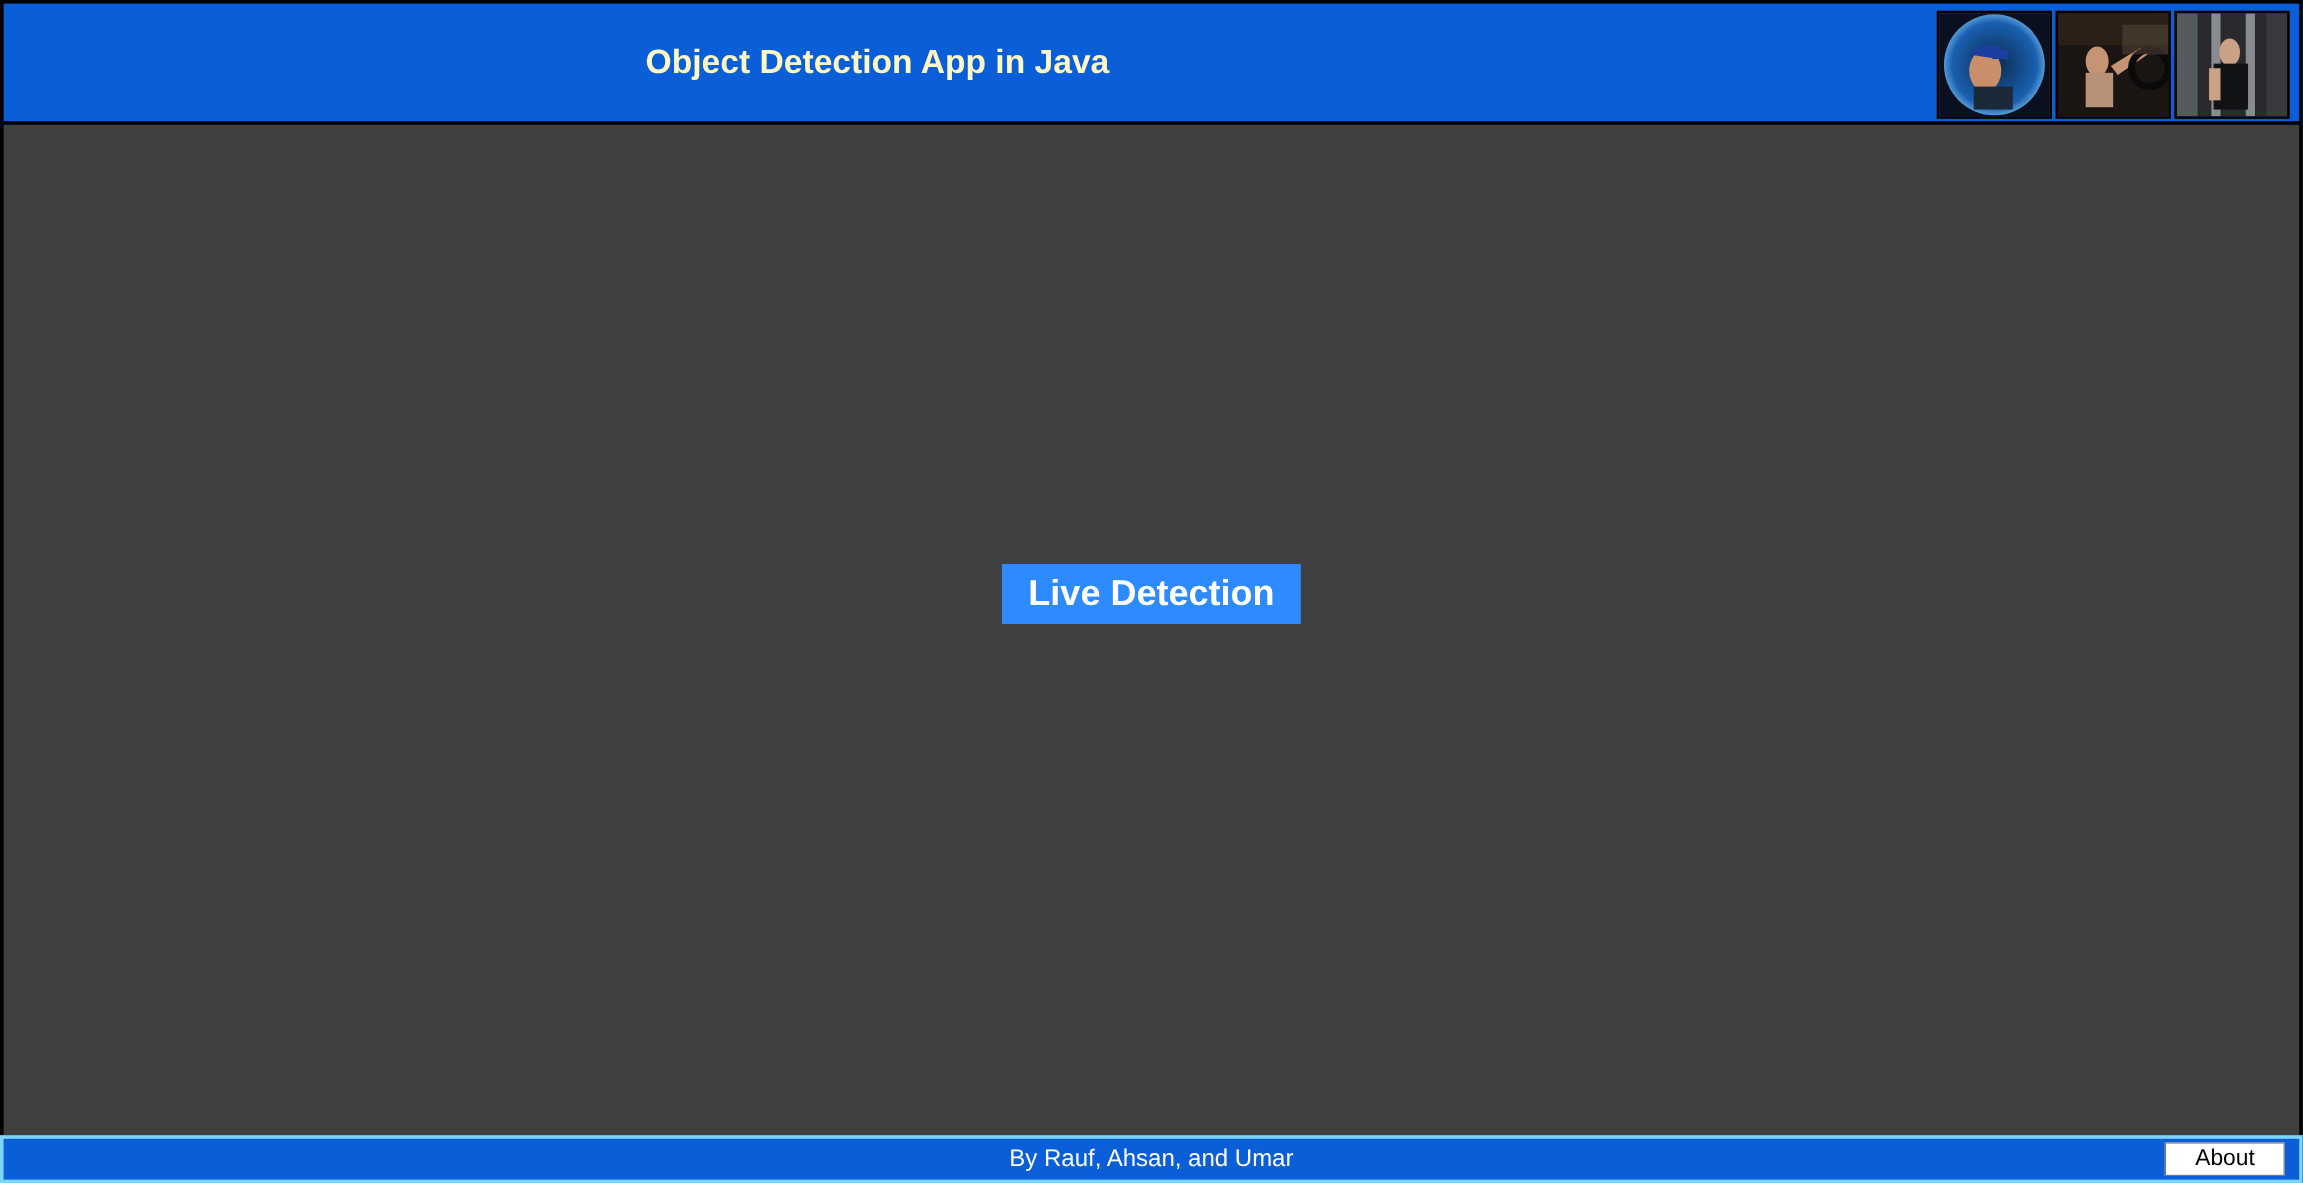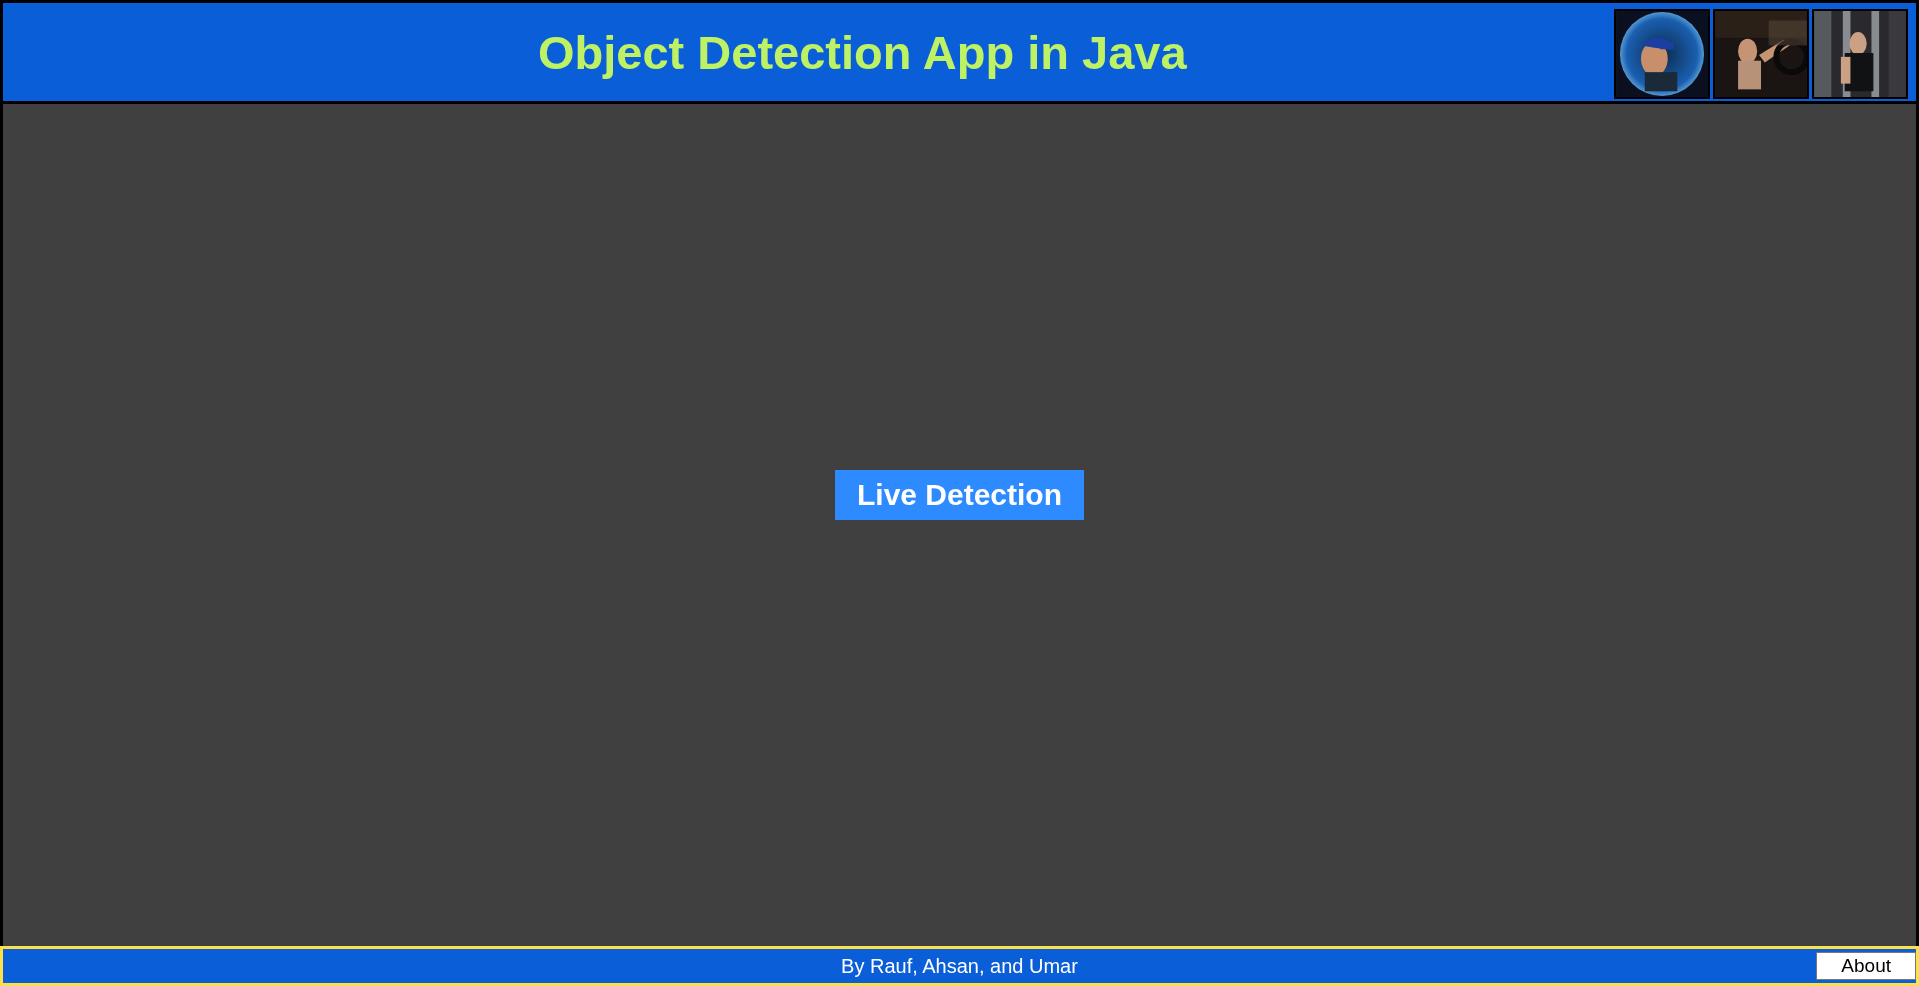--- a/index.html
+++ b/index.html
@@ -18,22 +18,22 @@
     }
     .header {
       background: #0a5ed7;
       border: 3px solid #000;
       height: 104px;
       display: flex;
       align-items: center;
       position: relative;
     }
     .header-title {
-      color: #bef264;
-      font-size: 47px;
+      color: #fef9c3;
+      font-size: 28px;
       font-weight: bold;
       position: absolute;
       left: 535px;
       top: 50%;
       transform: translateY(-50%);
     }
     .header-thumbs {
       position: absolute;
       right: 8px;
       top: 6px;
@@ -75,34 +75,34 @@
       color: #fff;
       border: none;
       font-size: 30px;
       font-weight: bold;
       padding: 8px 22px;
       cursor: pointer;
       font-family: inherit;
     }
     .footer {
       background: #0a5ed7;
-      border: 3px solid #fde047;
+      border: 3px solid #7dd3fc;
       height: 40px;
       display: flex;
       align-items: center;
       justify-content: center;
       position: relative;
     }
     .footer-text {
       color: #fff;
       font-size: 20px;
     }
     .about-btn {
       position: absolute;
-      right: 0;
+      right: 12px;
       top: 3px;
       bottom: 3px;
       background: #fff;
       color: #000;
       border: 1px solid #777;
       font-size: 19px;
       padding: 0 24px;
       cursor: pointer;
       font-family: inherit;
     }

